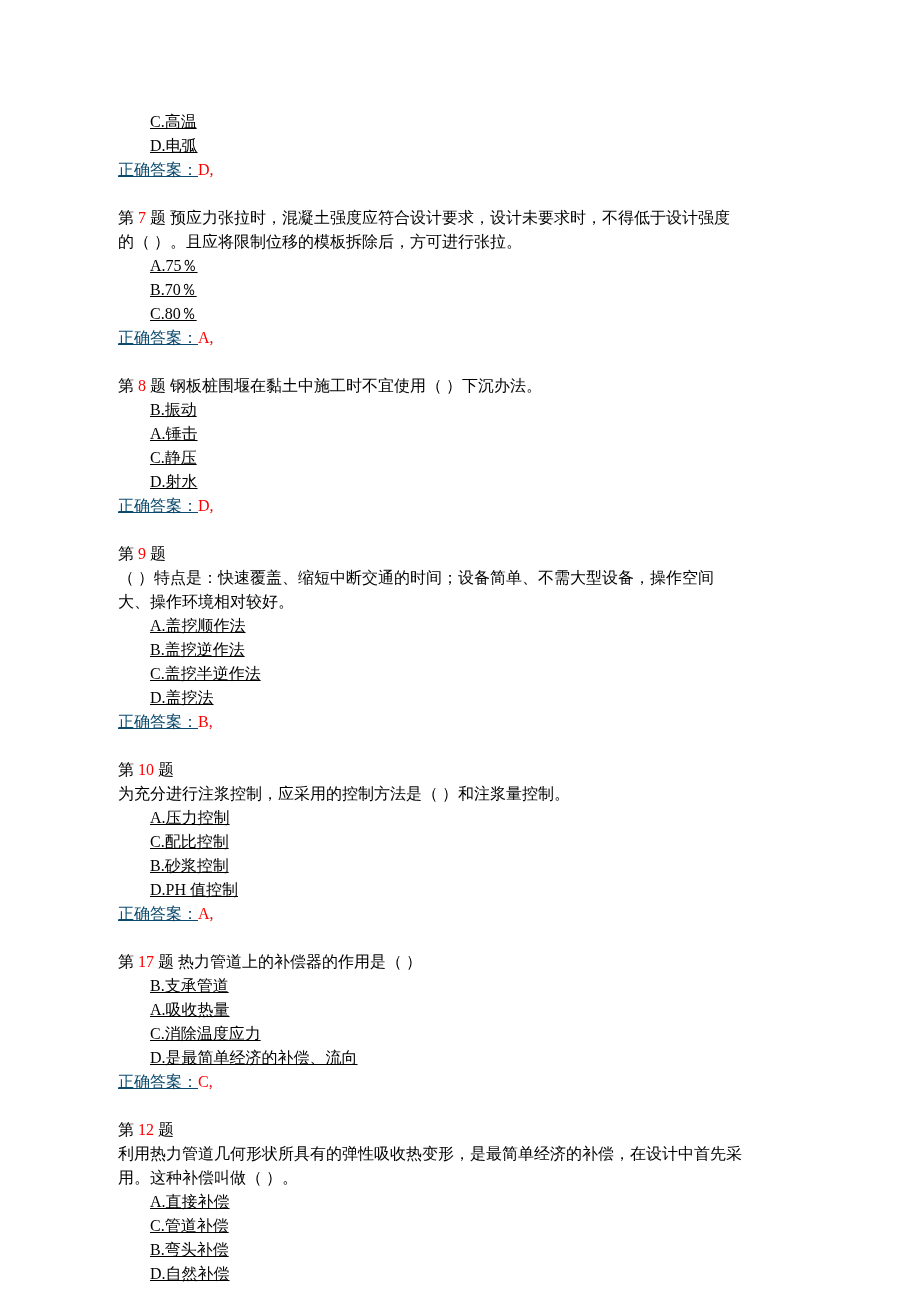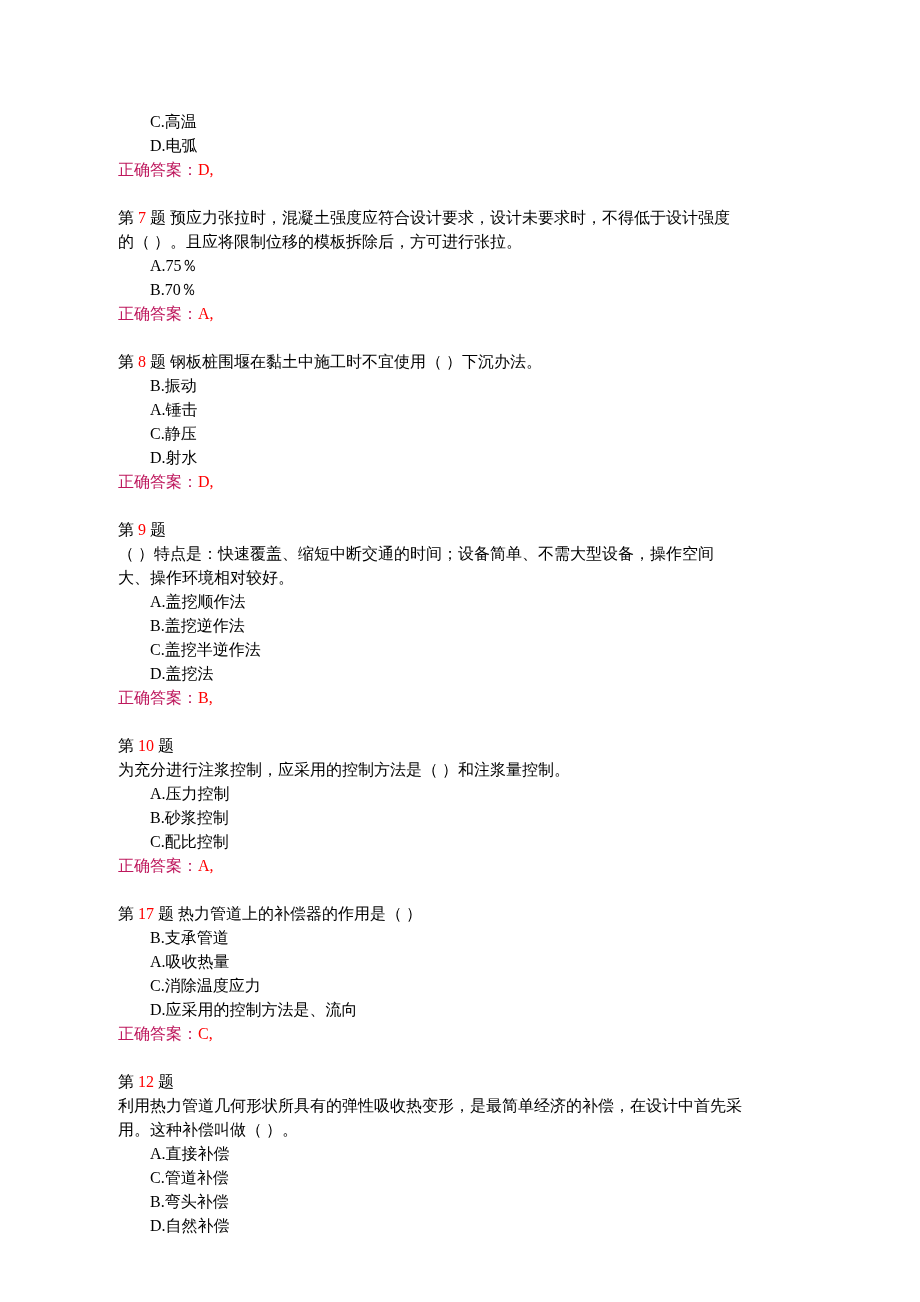--- a/index.html
+++ b/index.html
@@ -12,23 +12,25 @@
     color: #000000;
   }
   .page {
     width: 920px;
     min-height: 1302px;
     box-sizing: border-box;
     padding: 110px 118px 60px 118px;
   }
   .indent {
     padding-left: 2em;
+    text-decoration: underline;
   }
   .answer-line .label {
-    color: #be185d;
+    color: #0c4a6e;
+    text-decoration: underline;
   }
   .answer-line .value {
     color: #ff0000;
   }
   .q-line .prefix {
     color: #000;
   }
   .q-line .num {
     color: #ff0000;
   }
@@ -48,20 +50,21 @@
   </div>
 
   <div class="spacer"></div>
 
   <div class="q-line">
     <span class="prefix">第 </span><span class="num">7</span><span> 题  预应力张拉时，混凝土强度应符合设计要求，设计未要求时，不得低于设计强度</span>
   </div>
   <div><span>的（  ）。且应将限制位移的模板拆除后，方可进行张拉。</span></div>
   <div class="indent"><span>A.75％</span></div>
   <div class="indent"><span>B.70％</span></div>
+  <div class="indent"><span>C.80％</span></div>
   <div class="answer-line">
     <span class="label">正确答案：</span><span class="value">A,</span>
   </div>
 
   <div class="spacer"></div>
 
   <div class="q-line">
     <span class="prefix">第 </span><span class="num">8</span><span> 题 钢板桩围堰在黏土中施工时不宜使用（  ）下沉办法。</span>
   </div>
   <div class="indent"><span>B.振动</span></div>
@@ -87,35 +90,36 @@
     <span class="label">正确答案：</span><span class="value">B,</span>
   </div>
 
   <div class="spacer"></div>
 
   <div class="q-line">
     <span class="prefix">第 </span><span class="num">10</span><span> 题</span>
   </div>
   <div><span>为充分进行注浆控制，应采用的控制方法是（  ）和注浆量控制。</span></div>
   <div class="indent"><span>A.压力控制</span></div>
+  <div class="indent"><span>C.配比控制</span></div>
   <div class="indent"><span>B.砂浆控制</span></div>
-  <div class="indent"><span>C.配比控制</span></div>
+  <div class="indent"><span>D.PH 值控制</span></div>
   <div class="answer-line">
     <span class="label">正确答案：</span><span class="value">A,</span>
   </div>
 
   <div class="spacer"></div>
 
   <div class="q-line">
     <span class="prefix">第 </span><span class="num">17</span><span> 题  热力管道上的补偿器的作用是（  ）</span>
   </div>
   <div class="indent"><span>B.支承管道</span></div>
   <div class="indent"><span>A.吸收热量</span></div>
   <div class="indent"><span>C.消除温度应力</span></div>
-  <div class="indent"><span>D.应采用的控制方法是、流向</span></div>
+  <div class="indent"><span>D.是最简单经济的补偿、流向</span></div>
   <div class="answer-line">
     <span class="label">正确答案：</span><span class="value">C,</span>
   </div>
 
   <div class="spacer"></div>
 
   <div class="q-line">
     <span class="prefix">第 </span><span class="num">12</span><span> 题</span>
   </div>
   <div><span>利用热力管道几何形状所具有的弹性吸收热变形，是最简单经济的补偿，在设计中首先采</span></div>

